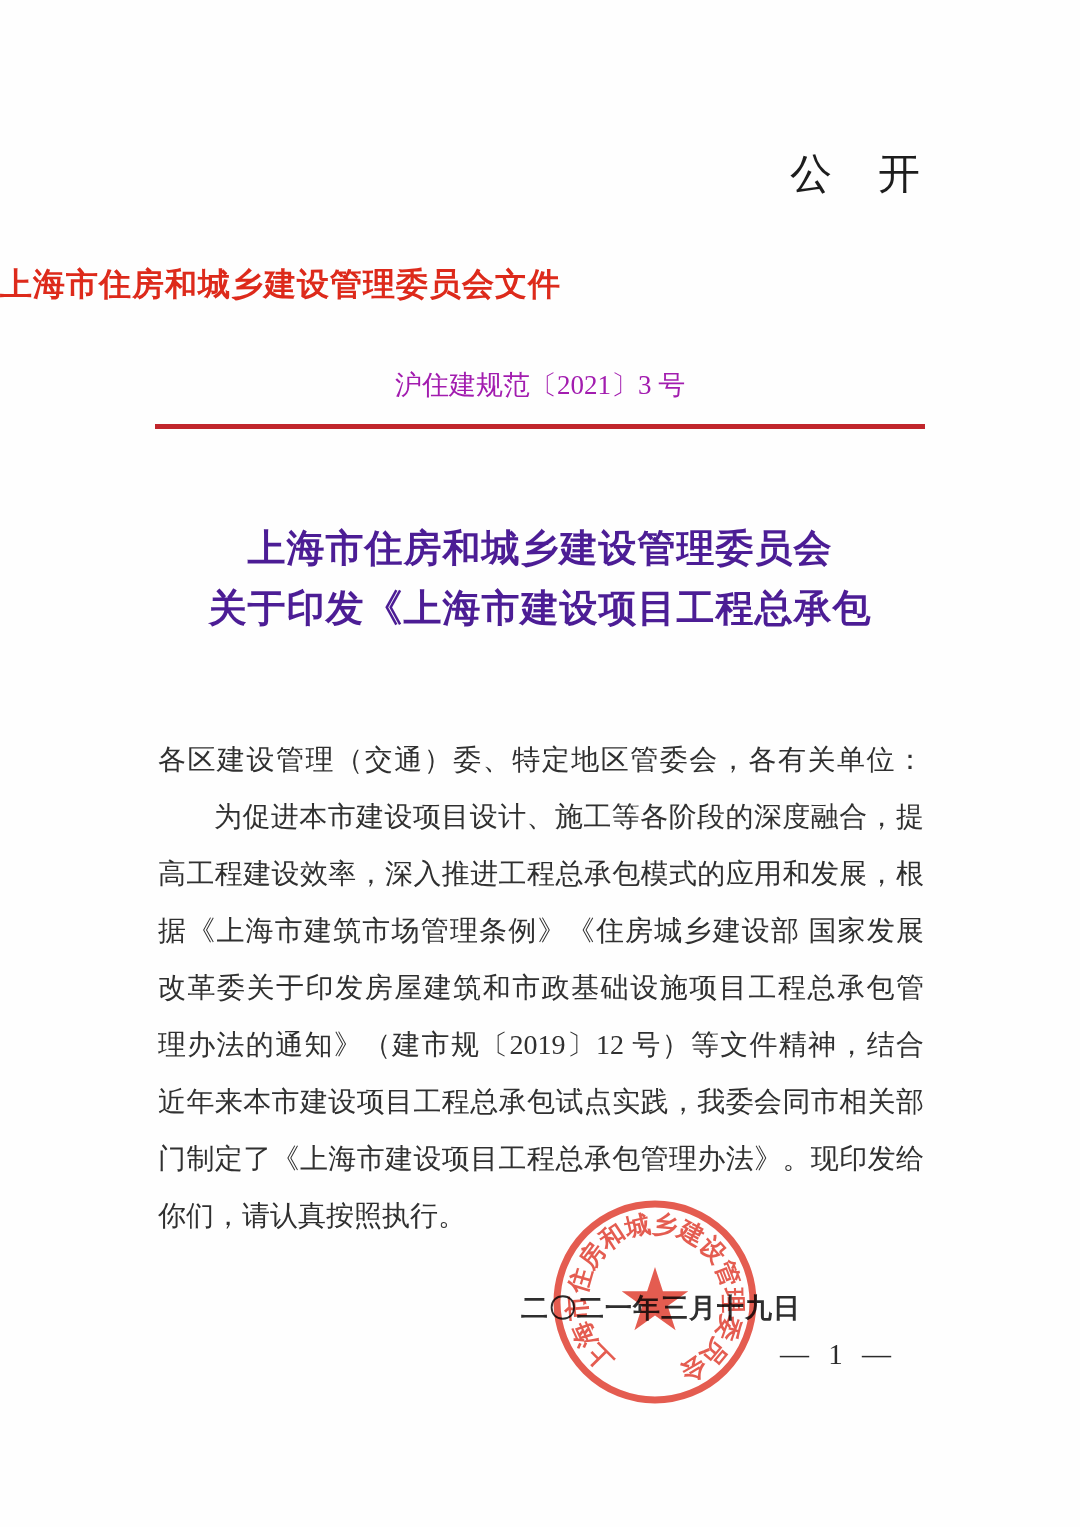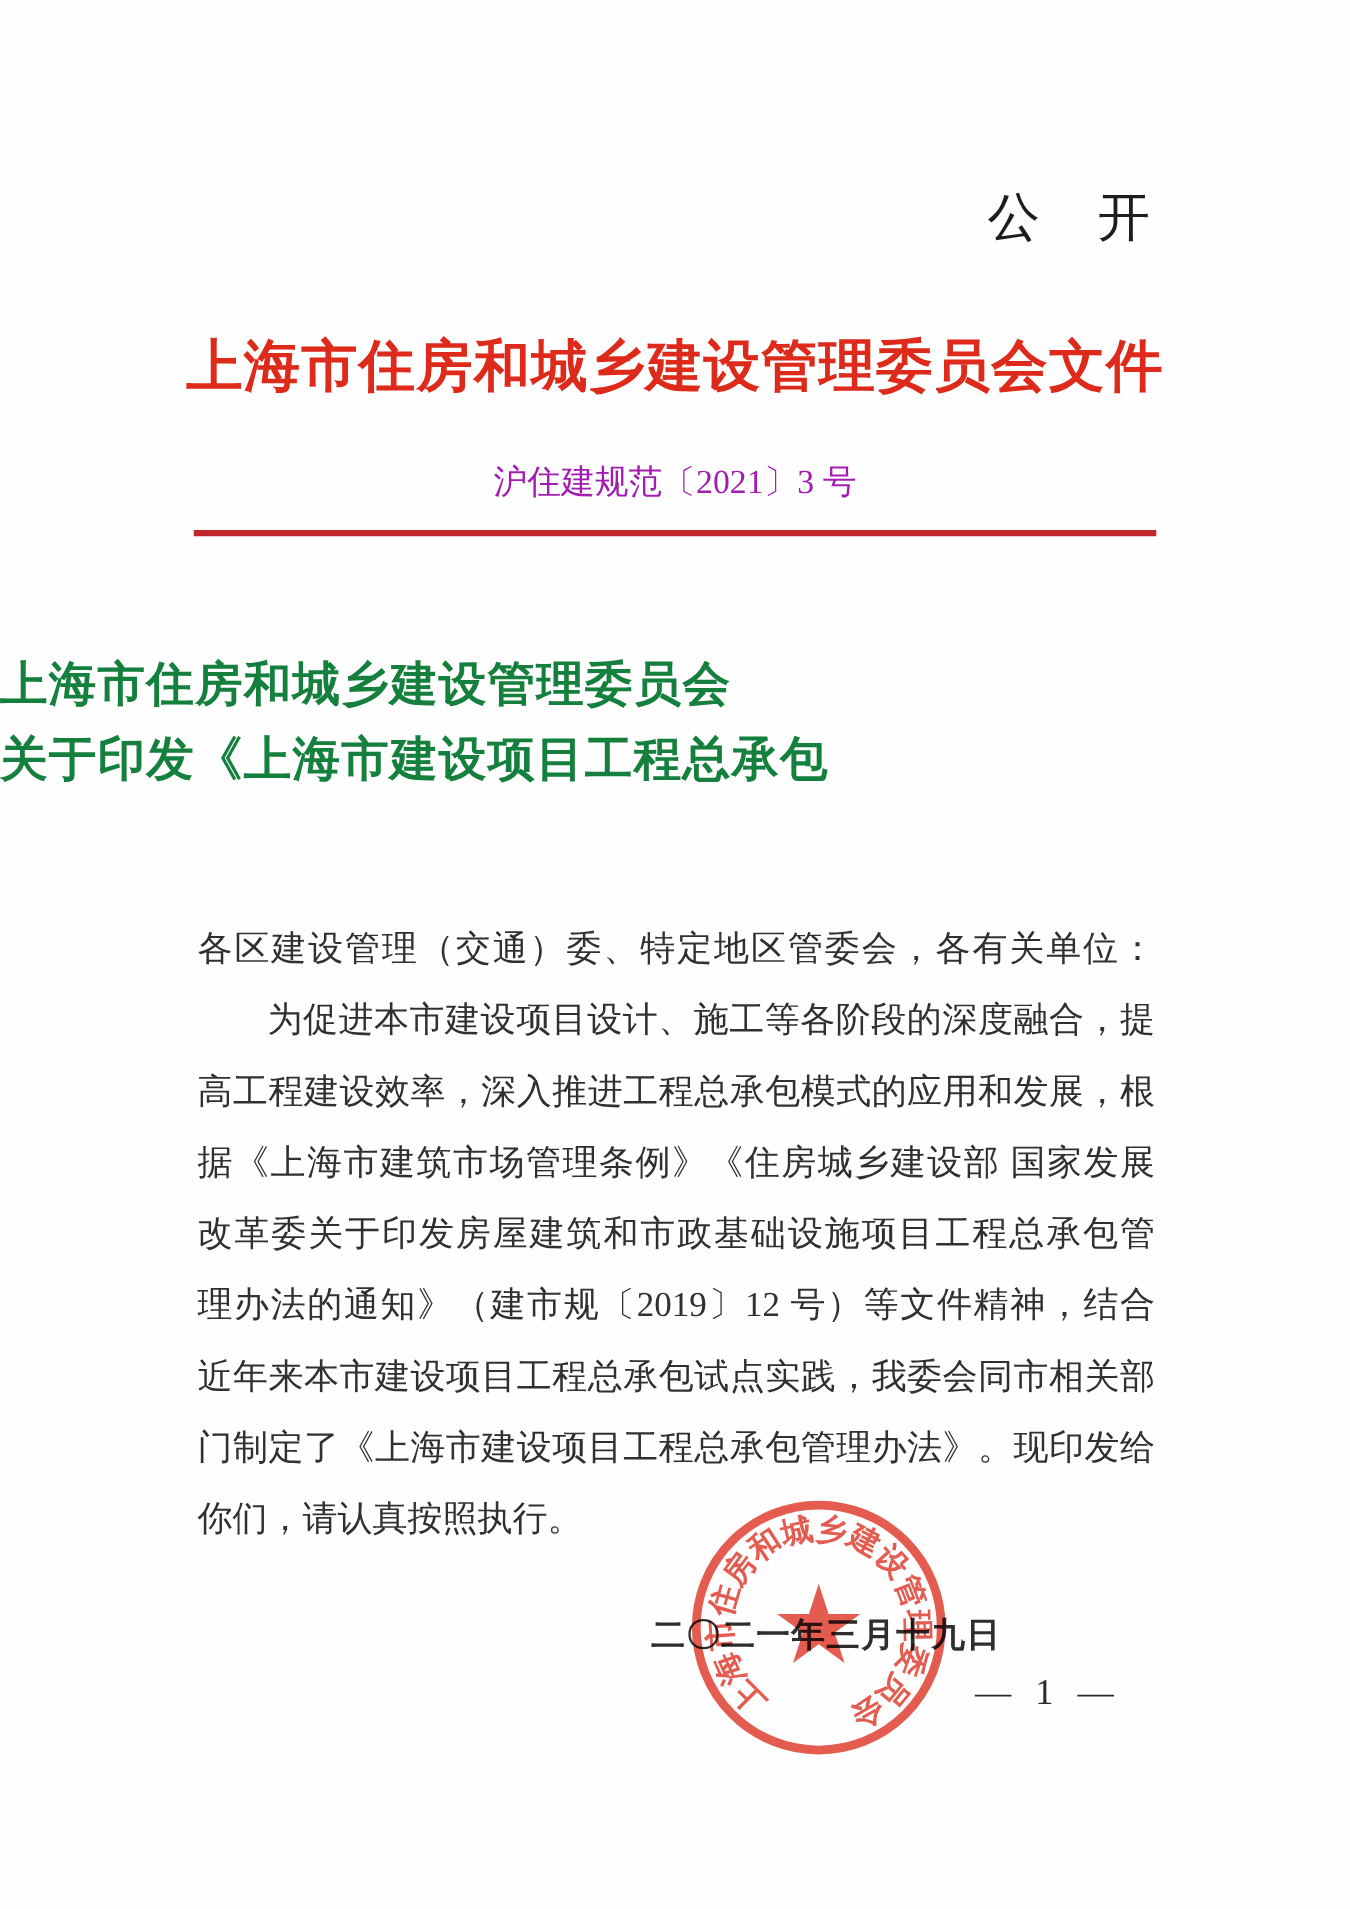--- a/index.html
+++ b/index.html
@@ -23,22 +23,22 @@
     font-size: 42px;
     color: #1d1d1d;
     font-family: "Liberation Sans", "DejaVu Sans", sans-serif;
     letter-spacing: 2px;
   }
   .agency-header {
     position: absolute;
     top: 263px;
     left: 0;
     width: 100%;
-    text-align: center;
-    font-size: 45px;
+    text-align: left;
+    font-size: 32px;
     font-weight: bold;
     letter-spacing: 1px;
     white-space: nowrap;
   }
   .doc-number {
     position: absolute;
     top: 367px;
     left: 0;
     width: 100%;
     text-align: center;
@@ -50,23 +50,24 @@
     top: 424px;
     left: 155px;
     width: 770px;
     height: 5px;
   }
   .notice-title {
     position: absolute;
     top: 518px;
     left: 0;
     width: 100%;
+    text-align: center;
     font-size: 38px;
     font-weight: 900;
-    color: #15803d;
+    color: #4c1d95;
     line-height: 60px;
     letter-spacing: 1px;
   }
   .body-block {
     position: absolute;
     top: 731px;
     left: 158px;
     width: 766px;
     font-size: 28px;
     color: #303030;

